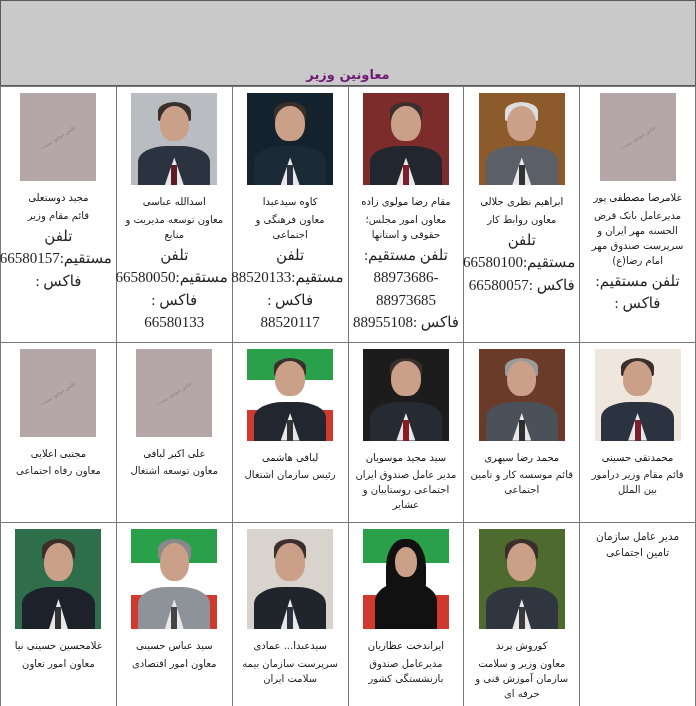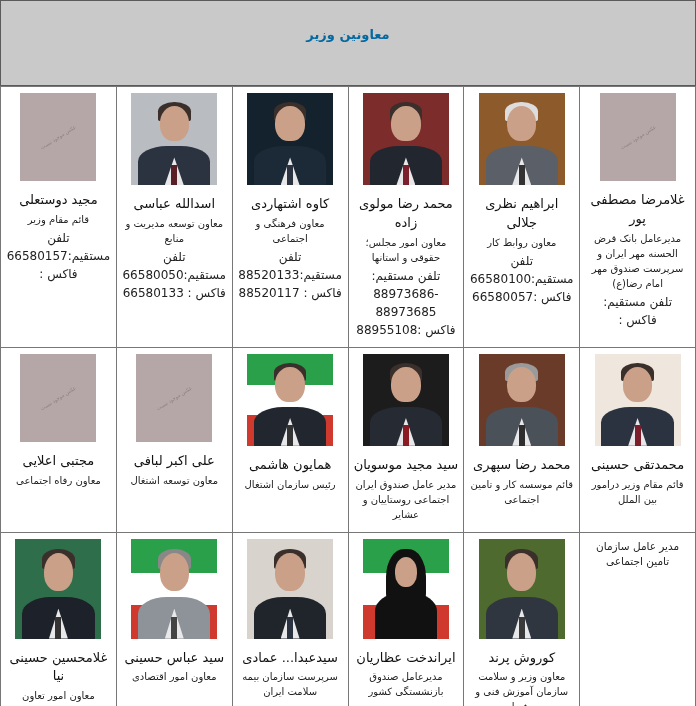--- a/index.html
+++ b/index.html
@@ -22,22 +22,23 @@
     border: 1px solid #5a5a5a;
     border-bottom: 1px solid #5a5a5a;
     display: flex;
     align-items: flex-start;
     justify-content: center;
     padding-top: 26px;
   }
   .header-title {
     font-size: 13px;
     font-weight: bold;
-    color: #0369a1;
+    color: #701a75;
     letter-spacing: 0.3px;
+    margin-top: 40px;
   }
   table.grid {
     border-collapse: collapse;
     width: 696px;
     table-layout: fixed;
   }
   table.grid td {
     border: 1px solid #777777;
     vertical-align: top;
     padding: 6px 4px 8px 4px;
@@ -109,36 +110,37 @@
   .portrait .tie {
     position: absolute;
     width: 7%;
     height: 22%;
     left: 46.5%;
     bottom: 0;
     background: #7a1f2b;
   }
 
   .name {
-    font-size: 13px;
+    font-size: 10px;
     color: #111;
     line-height: 1.45;
     margin: 10px 0 2px 0;
   }
   .role {
     font-size: 10px;
     color: #222;
     line-height: 1.5;
     margin: 0 0 2px 0;
   }
   .contact {
-    font-size: 12px;
+    font-size: 15px;
     color: #222;
     line-height: 1.5;
     margin: 0;
+    font-family: Liberation Serif, serif;
   }
   td.empty-left {
     vertical-align: middle;
   }
   td.empty-left .role {
     font-size: 10.5px;
   }
 </style>
 </head>
 <body>
@@ -182,38 +184,38 @@
           <div class="photo wide">
             <span class="portrait">
                 <span class="bg" style="background:#7d2c2c"></span>
                 <span class="hair"></span>
                 <span class="head"></span>
                 <span class="body" style="background:#22262e"></span>
                 <span class="shirt"></span>
                 <span class="tie"></span>
               </span>
           </div>
-          <div class="name">محمد رضا مولوی زاده</div>
+          <div class="name">مقام رضا مولوی زاده</div>
           <div class="role">معاون امور مجلس؛ حقوقی و استانها</div>
           <div class="contact" style="white-space:pre-line">تلفن مستقیم:
 88973686-88973685
 فاکس :88955108</div>
         </td>
         <td>
           <div class="photo wide">
             <span class="portrait">
                 <span class="bg" style="background:#13222c"></span>
                 <span class="hair"></span>
                 <span class="head"></span>
                 <span class="body" style="background:#1b2a36"></span>
                 <span class="shirt"></span>
                 <span class="tie" style="background:#2b3340"></span>
               </span>
           </div>
-          <div class="name">کاوه اشتهاردی</div>
+          <div class="name">کاوه سیدعبدا</div>
           <div class="role">معاون فرهنگی و اجتماعی</div>
           <div class="contact" style="white-space:pre-line">تلفن مستقیم:88520133
 فاکس : 88520117</div>
         </td>
         <td>
           <div class="photo wide">
             <span class="portrait">
                 <span class="bg" style="background:#b9bcc0"></span>
                 <span class="hair"></span>
                 <span class="head"></span>
@@ -285,21 +287,21 @@
           <div class="photo wide">
             <span class="portrait">
               <span class="bg" style="background:linear-gradient(to bottom,#2aa04a 0 34%,#ffffff 34% 66%,#d03a2e 66% 100%)"></span>
               <span class="hair"></span>
                 <span class="head"></span>
               <span class="body" style="background:#22262e"></span>
                 <span class="shirt"></span>
                 <span class="tie" style="background:#333"></span>
             </span>
           </div>
-          <div class="name">همایون هاشمی</div>
+          <div class="name">لبافی هاشمی</div>
           <div class="role">رئیس سازمان اشتغال</div>
         </td>
         <td>
           <div class="photo">
             <span class="ph-label">عکس موجود نیست</span>
           </div>
           <div class="name">علی اکبر لبافی</div>
           <div class="role">معاون توسعه اشتغال</div>
         </td>
         <td>

